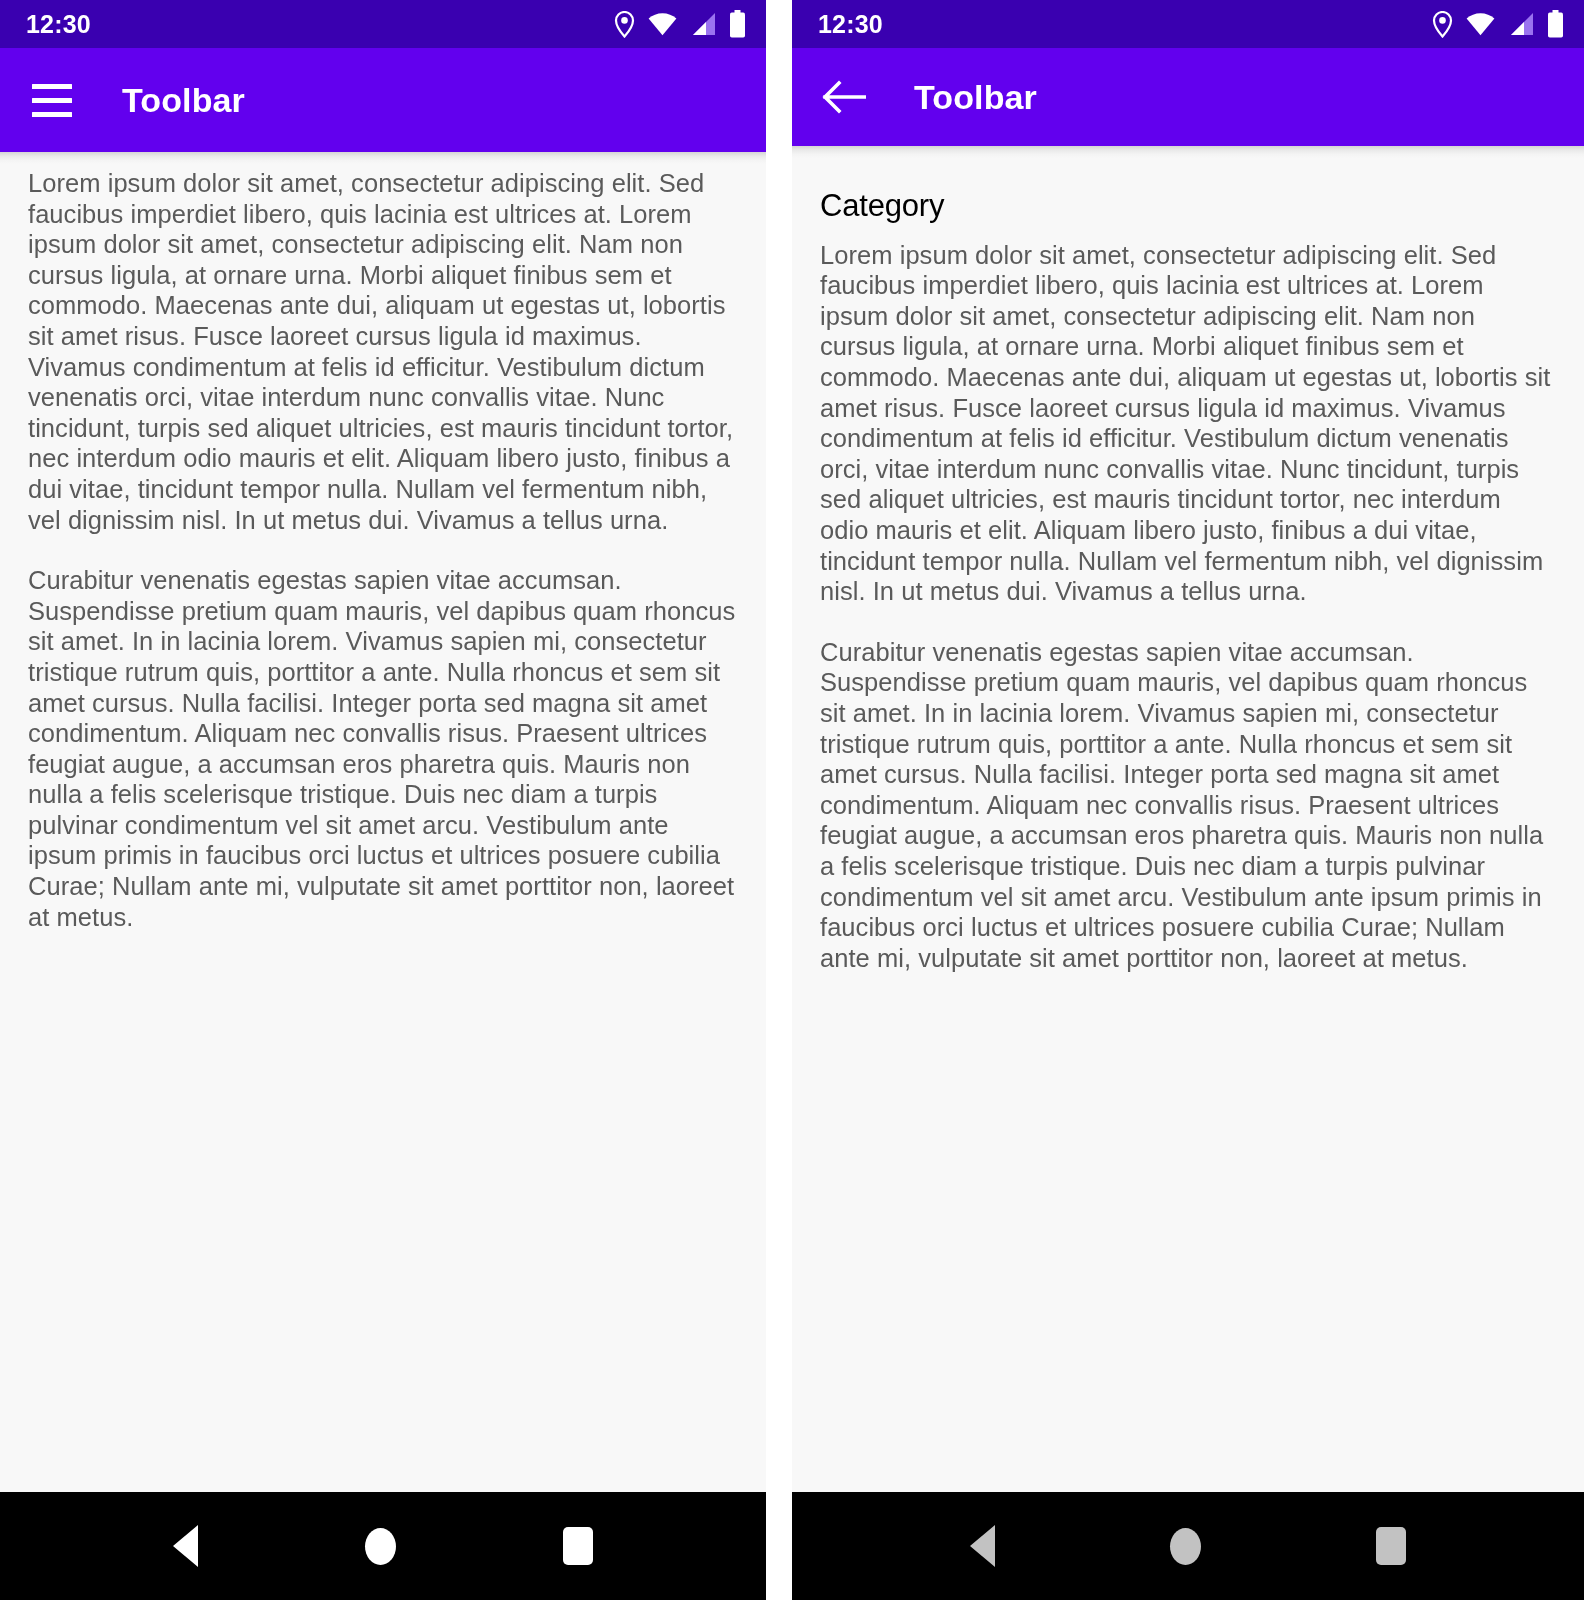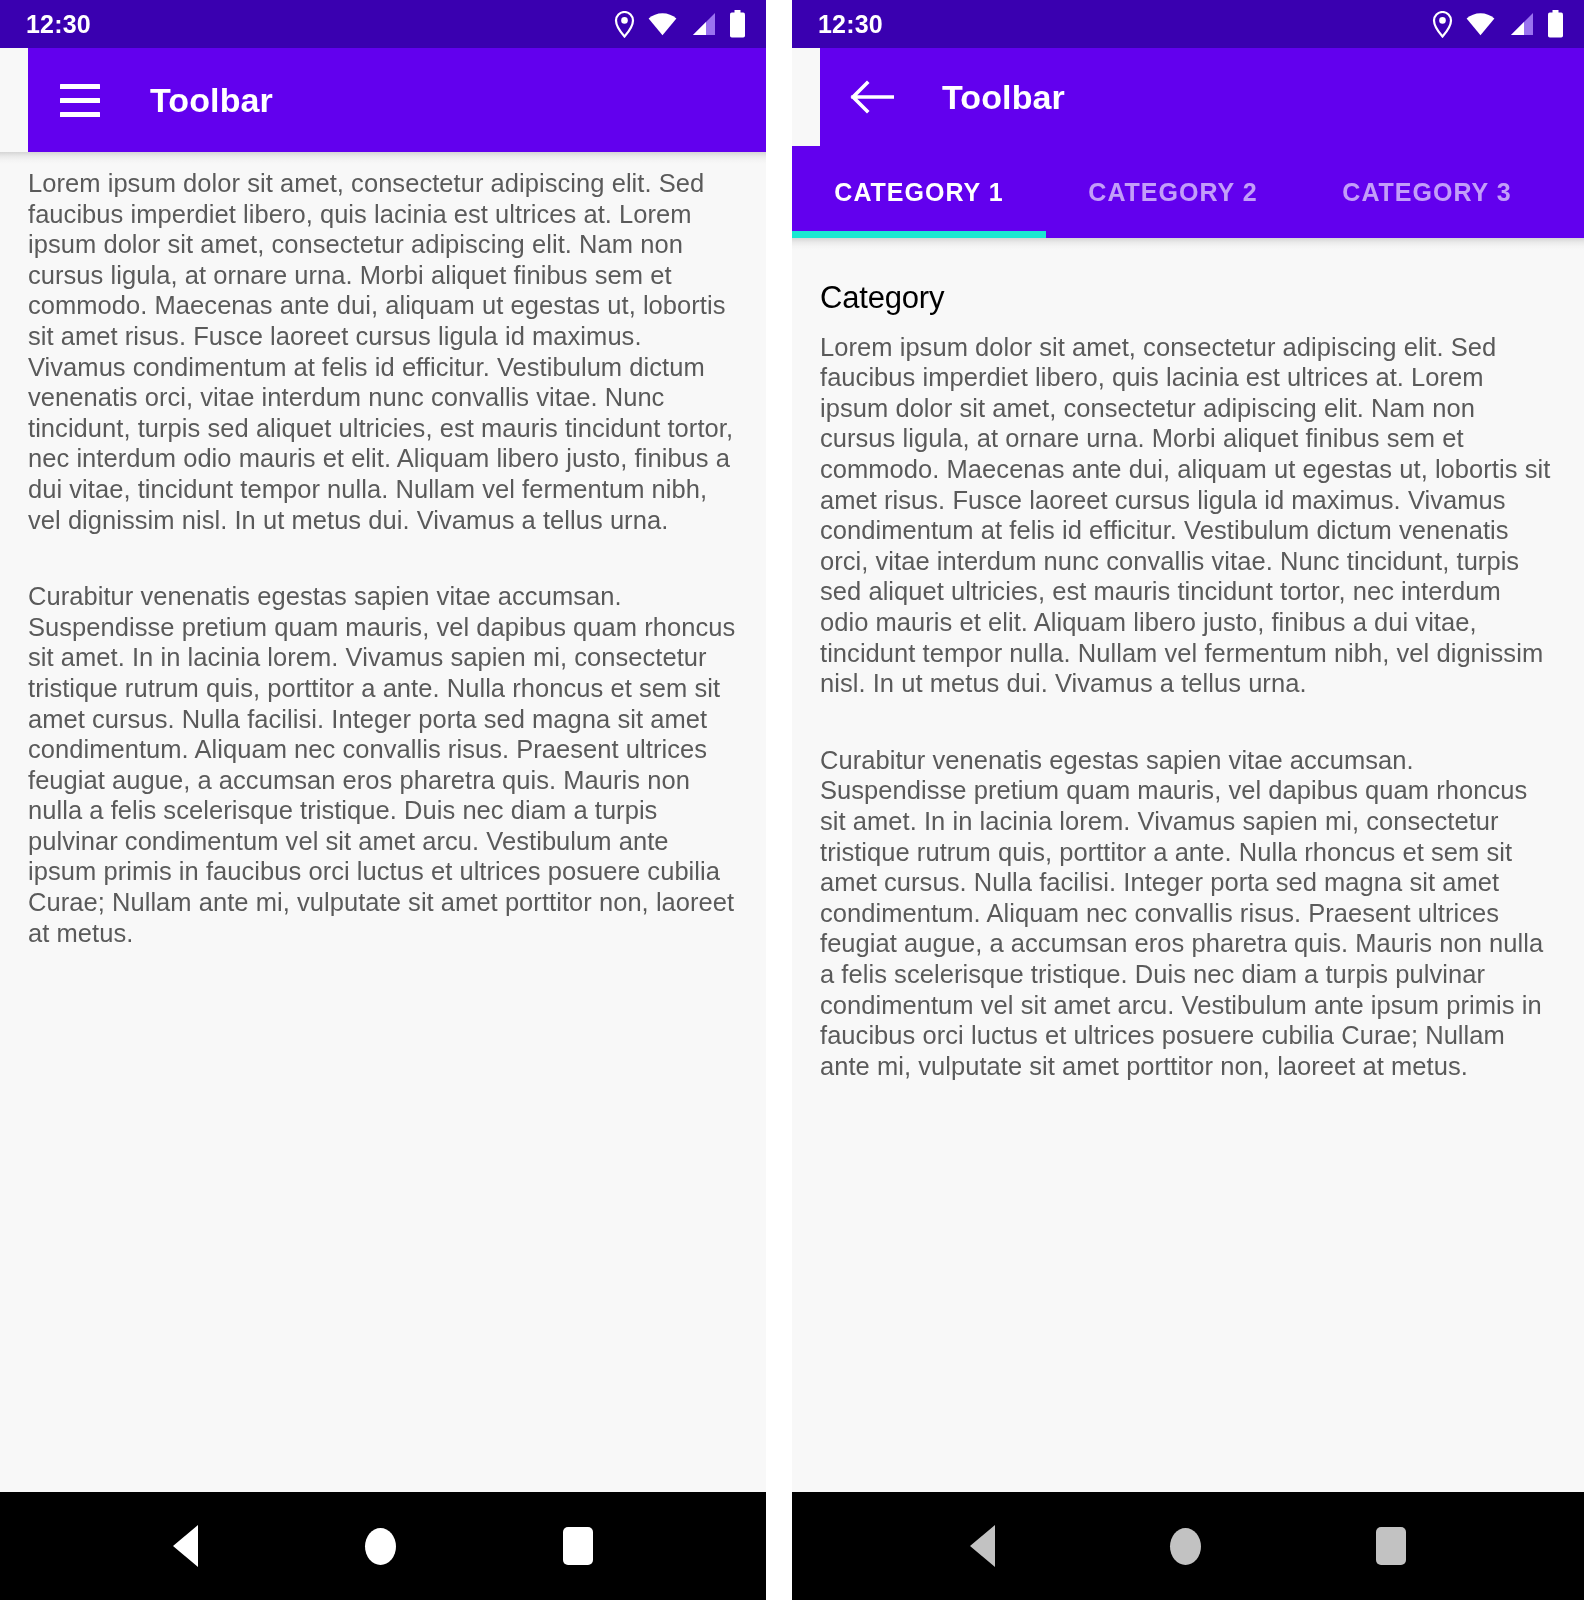--- a/index.html
+++ b/index.html
@@ -58,21 +58,20 @@
   
   .toolbar {
     background: #6200ee;
     height: 104px;
     display: flex;
     align-items: center;
     padding-left: 26px;
     flex: 0 0 104px;
     position: relative;
     z-index: 5;
-    margin-left: 28px;
   }
   .toolbar.with-tabs {
     height: 98px;
     flex: 0 0 98px;
   }
   .nav-btn {
     width: 52px;
     height: 52px;
     display: flex;
     align-items: center;
@@ -156,21 +155,21 @@
     margin-top: 42px;
     margin-bottom: 6px;
     letter-spacing: -0.2px;
     line-height: 1.15;
   }
 
   .para {
     font-size: 25.5px;
     line-height: 30.6px;
     color: #5a5a5a;
-    margin-top: 46px;
+    margin-top: 30px;
     letter-spacing: 0.05px;
   }
   .para.first { margin-top: 16px; }
 
   
   .navbar {
     height: 108px;
     flex: 0 0 108px;
     background: #000000;
     display: flex;
@@ -295,32 +294,20 @@
       <div class="nav-btn">
         <span class="back-arrow">
           <svg width="44" height="34" viewBox="0 0 44 34">
             <path d="M43 17H3M17 3 3 17l14 14" fill="none" stroke="#ffffff" stroke-width="3.6" stroke-linecap="square" stroke-linejoin="miter"></path>
           </svg>
         </span>
       </div>
       <div class="toolbar-title">Toolbar</div>
     </div>
 
-    <div class="tabbar">
-      <div class="tab active">
-        <span>CATEGORY 1</span>
-        <span class="indicator"></span>
-      </div>
-      <div class="tab">
-        <span>CATEGORY 2</span>
-      </div>
-      <div class="tab">
-        <span>CATEGORY 3</span>
-      </div>
-    </div>
 
     <div class="shadow-strip"></div>
 
     <div class="content right-pad">
       <h1 class="page-heading">Category</h1>
       <p class="para first">Lorem ipsum dolor sit amet, consectetur adipiscing elit. Sed faucibus imperdiet libero, quis lacinia est ultrices at. Lorem ipsum dolor sit amet, consectetur adipiscing elit. Nam non cursus ligula, at ornare urna. Morbi aliquet finibus sem et commodo. Maecenas ante dui, aliquam ut egestas ut, lobortis sit amet risus. Fusce laoreet cursus ligula id maximus. Vivamus condimentum at felis id efficitur. Vestibulum dictum venenatis orci, vitae interdum nunc convallis vitae. Nunc tincidunt, turpis sed aliquet ultricies, est mauris tincidunt tortor, nec interdum odio mauris et elit. Aliquam libero justo, finibus a dui vitae, tincidunt tempor nulla. Nullam vel fermentum nibh, vel dignissim nisl. In ut metus dui. Vivamus a tellus urna.</p>
       <p class="para">Curabitur venenatis egestas sapien vitae accumsan. Suspendisse pretium quam mauris, vel dapibus quam rhoncus sit amet. In in lacinia lorem. Vivamus sapien mi, consectetur tristique rutrum quis, porttitor a ante. Nulla rhoncus et sem sit amet cursus. Nulla facilisi. Integer porta sed magna sit amet condimentum. Aliquam nec convallis risus. Praesent ultrices feugiat augue, a accumsan eros pharetra quis. Mauris non nulla a felis scelerisque tristique. Duis nec diam a turpis pulvinar condimentum vel sit amet arcu. Vestibulum ante ipsum primis in faucibus orci luctus et ultrices posuere cubilia Curae; Nullam ante mi, vulputate sit amet porttitor non, laoreet at metus.</p>
     </div>
 
     <div class="navbar dim">

